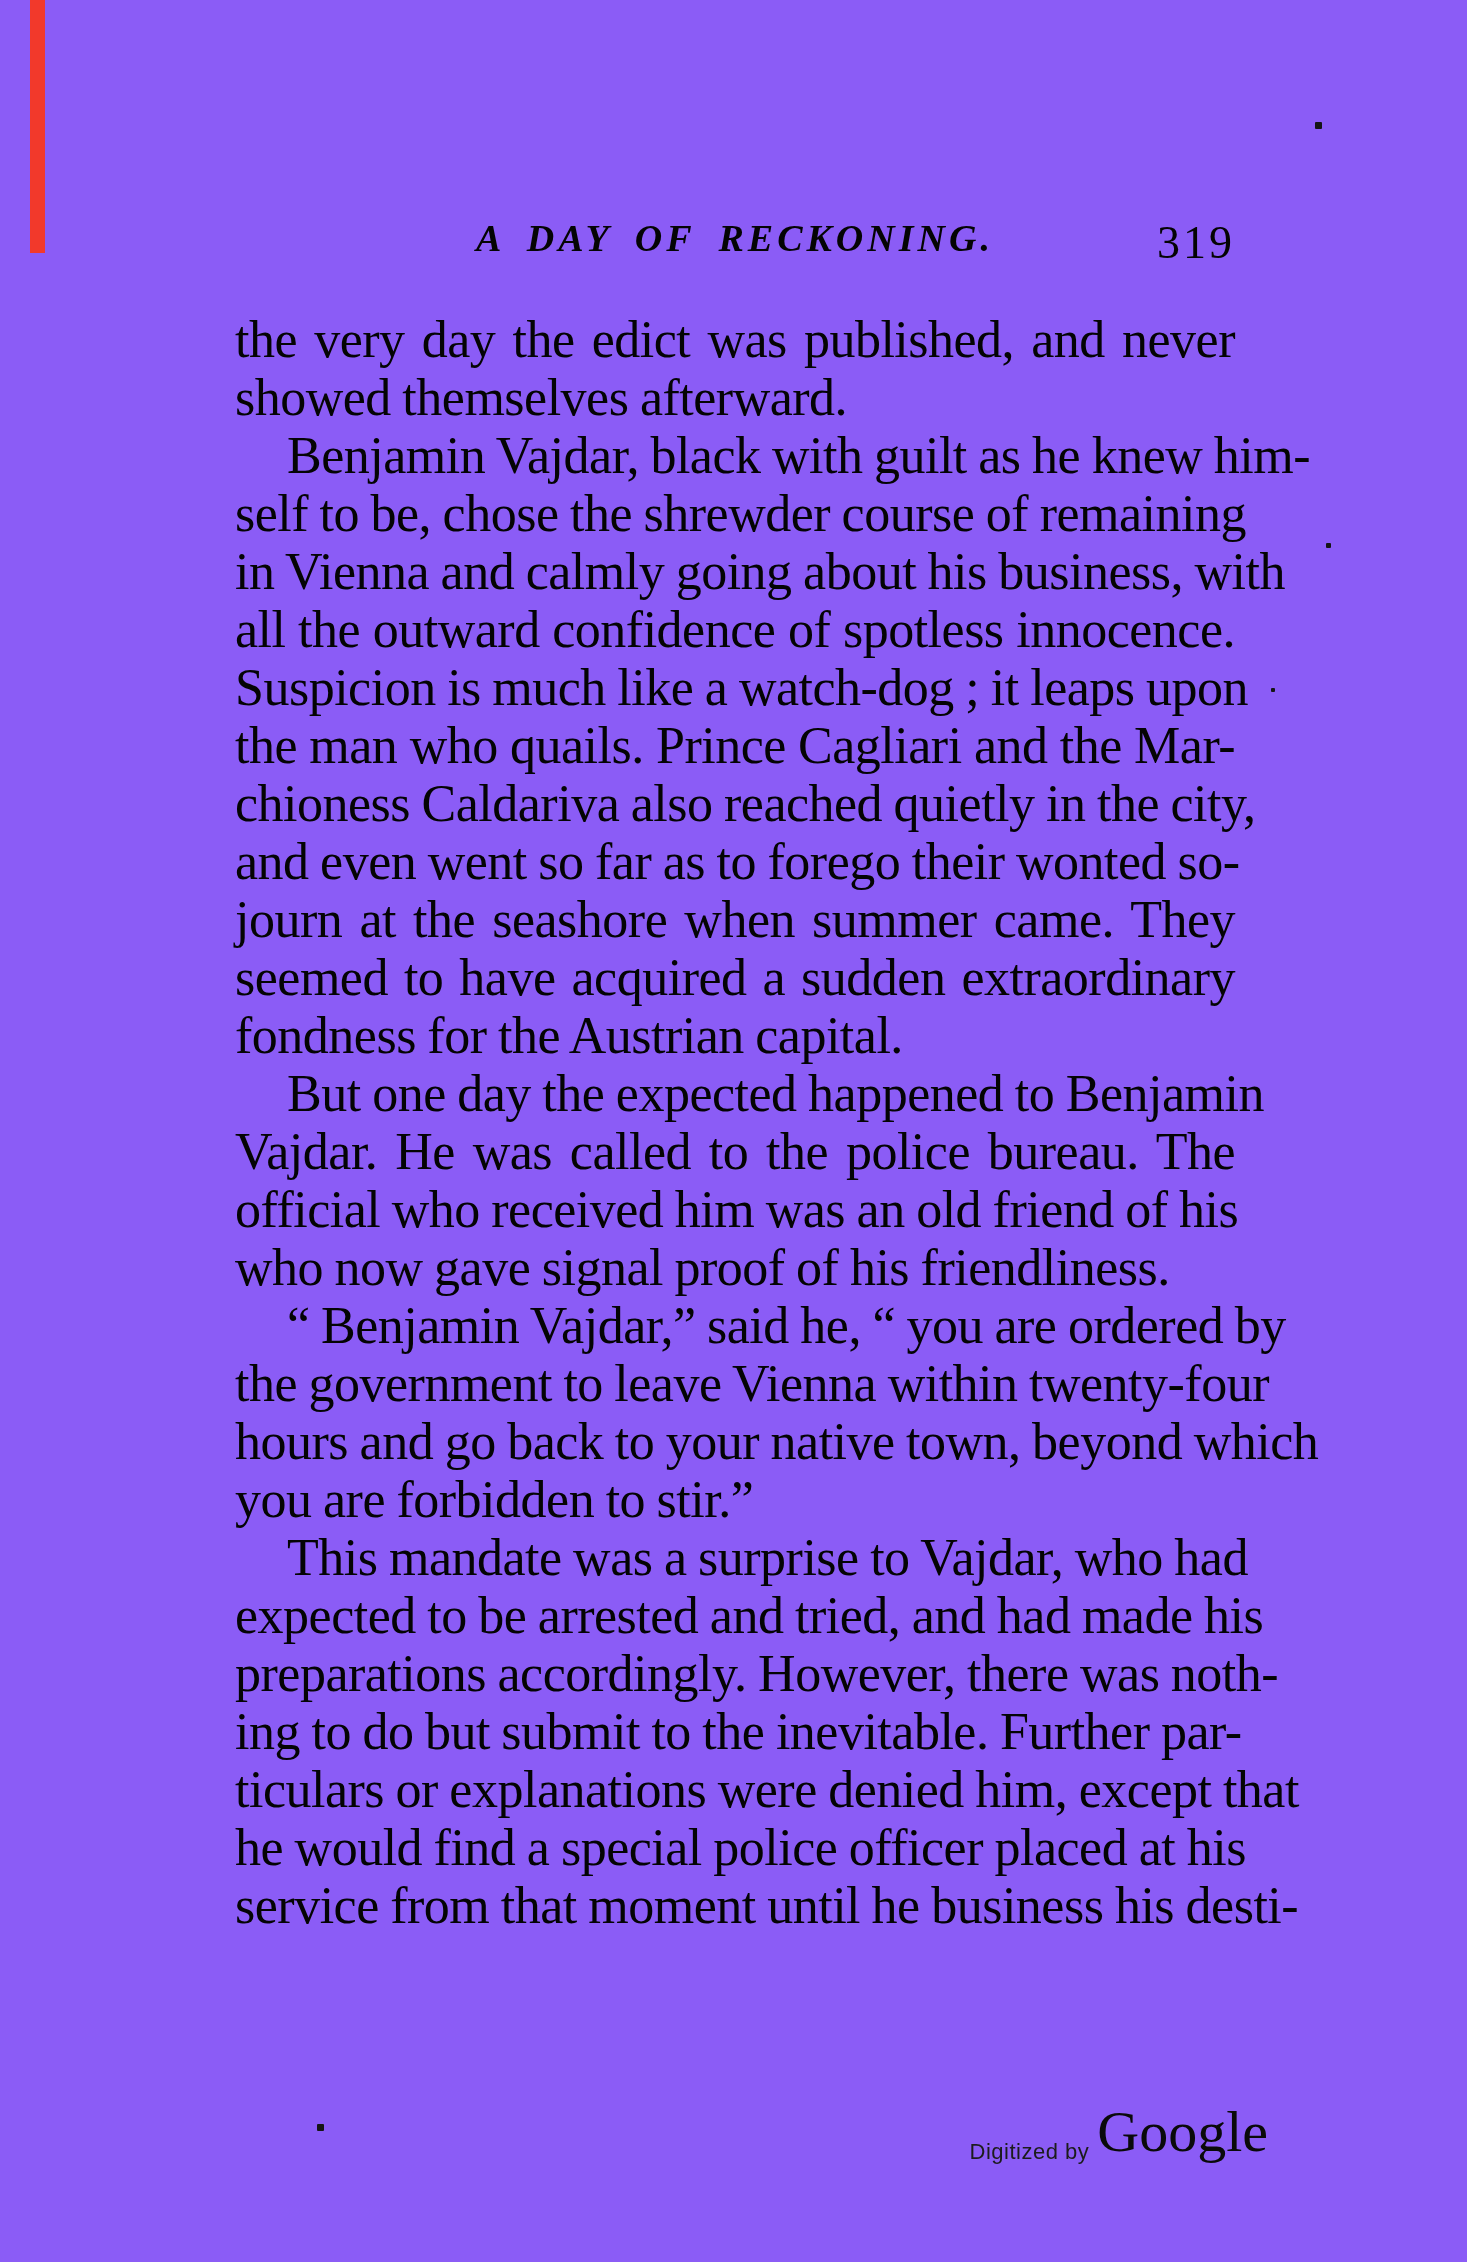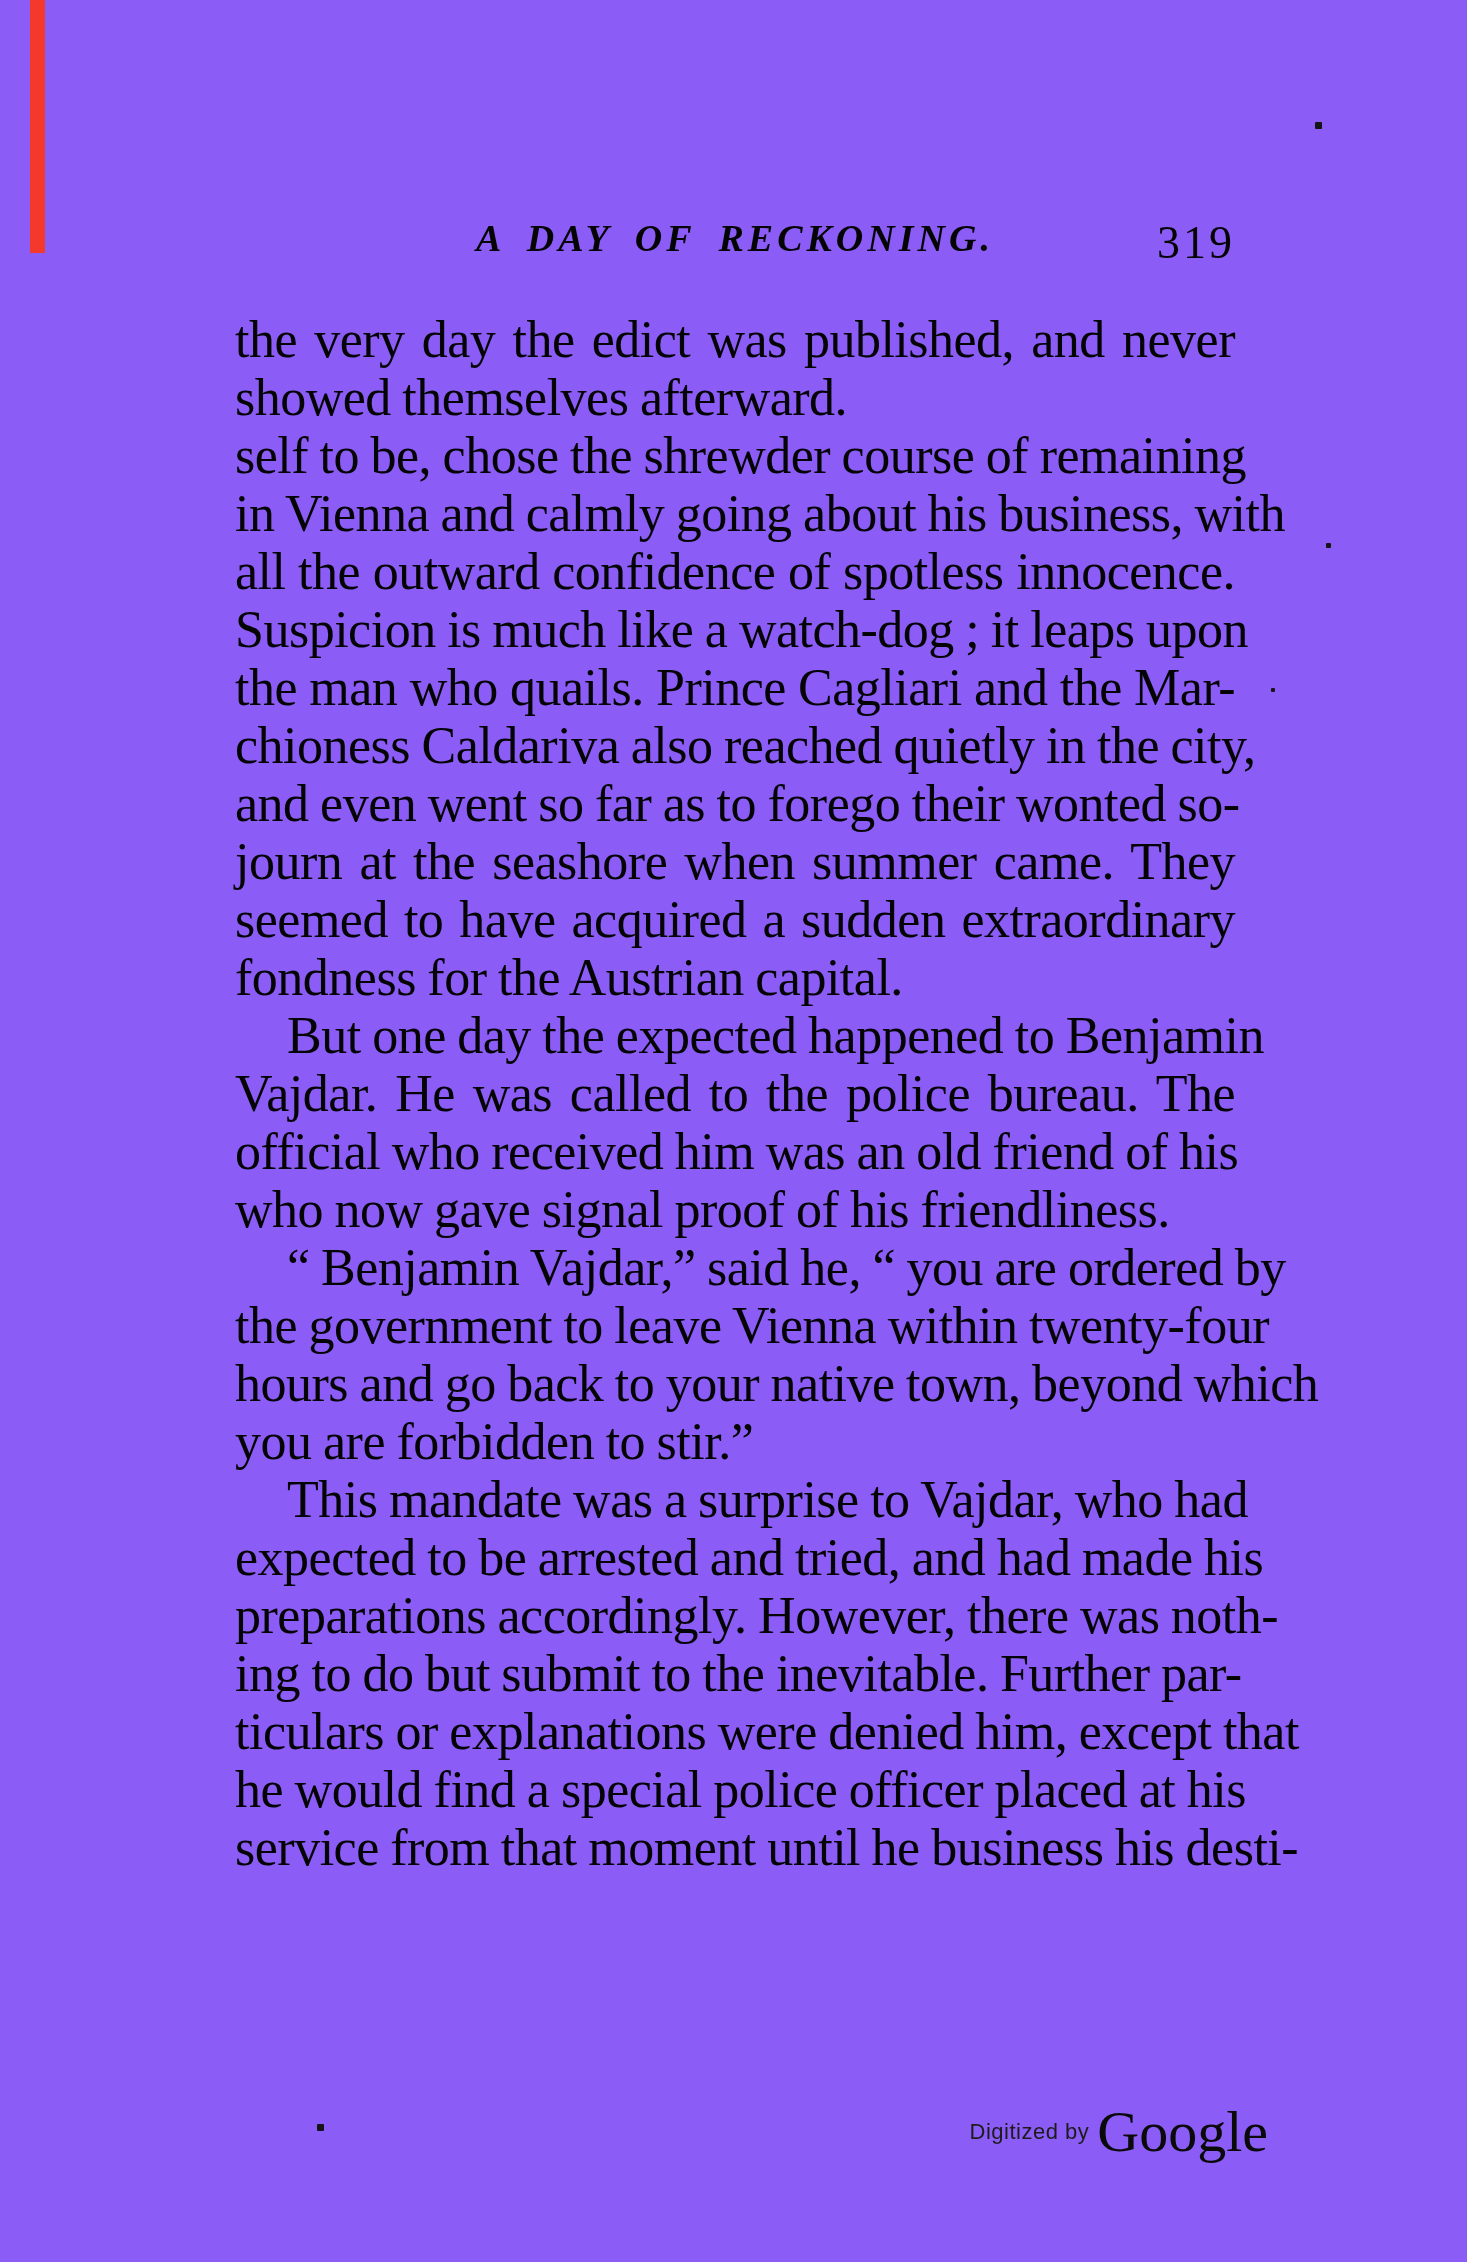--- a/index.html
+++ b/index.html
@@ -70,21 +70,21 @@
     text-align-last: left;
   }
   .body-line.indent { text-indent: 52px; }
 
   
   #footer {
     position: absolute;
     right: 199px;
     top: 2098px;
     display: flex;
-    align-items: center;
+    align-items: flex-end;
   }
   #digitized-by {
     font-family: "Liberation Sans", sans-serif;
     font-size: 22px;
     color: #1c1c1c;
     letter-spacing: 0.5px;
   }
   #google-logo-text {
     font-family: "Liberation Serif", serif;
     font-size: 58px;
@@ -107,20 +107,21 @@
 
   <div id="red-stripe" style="background: rgb(242, 57, 43);"></div>
 
   <div id="running-title">A DAY OF RECKONING.</div>
 
   <div id="page-number">319</div>
 
   <div id="body-text">
       <div class="body-line">the very day the edict was published, and never</div>
       <div class="body-line plain">showed themselves afterward.</div>
+      <div class="body-line indent">Benjamin Vajdar, black with guilt as he knew him-</div>
       <div class="body-line">self to be, chose the shrewder course of remaining</div>
       <div class="body-line">in Vienna and calmly going about his business, with</div>
       <div class="body-line">all the outward confidence of spotless innocence.</div>
       <div class="body-line">Suspicion is much like a watch-dog ; it leaps upon</div>
       <div class="body-line">the man who quails.  Prince Cagliari and the Mar-</div>
       <div class="body-line">chioness Caldariva also reached quietly in the city,</div>
       <div class="body-line">and even went so far as to forego their wonted so-</div>
       <div class="body-line">journ at the seashore when summer came.  They</div>
       <div class="body-line">seemed to have acquired a sudden extraordinary</div>
       <div class="body-line plain">fondness for the Austrian capital.</div>

